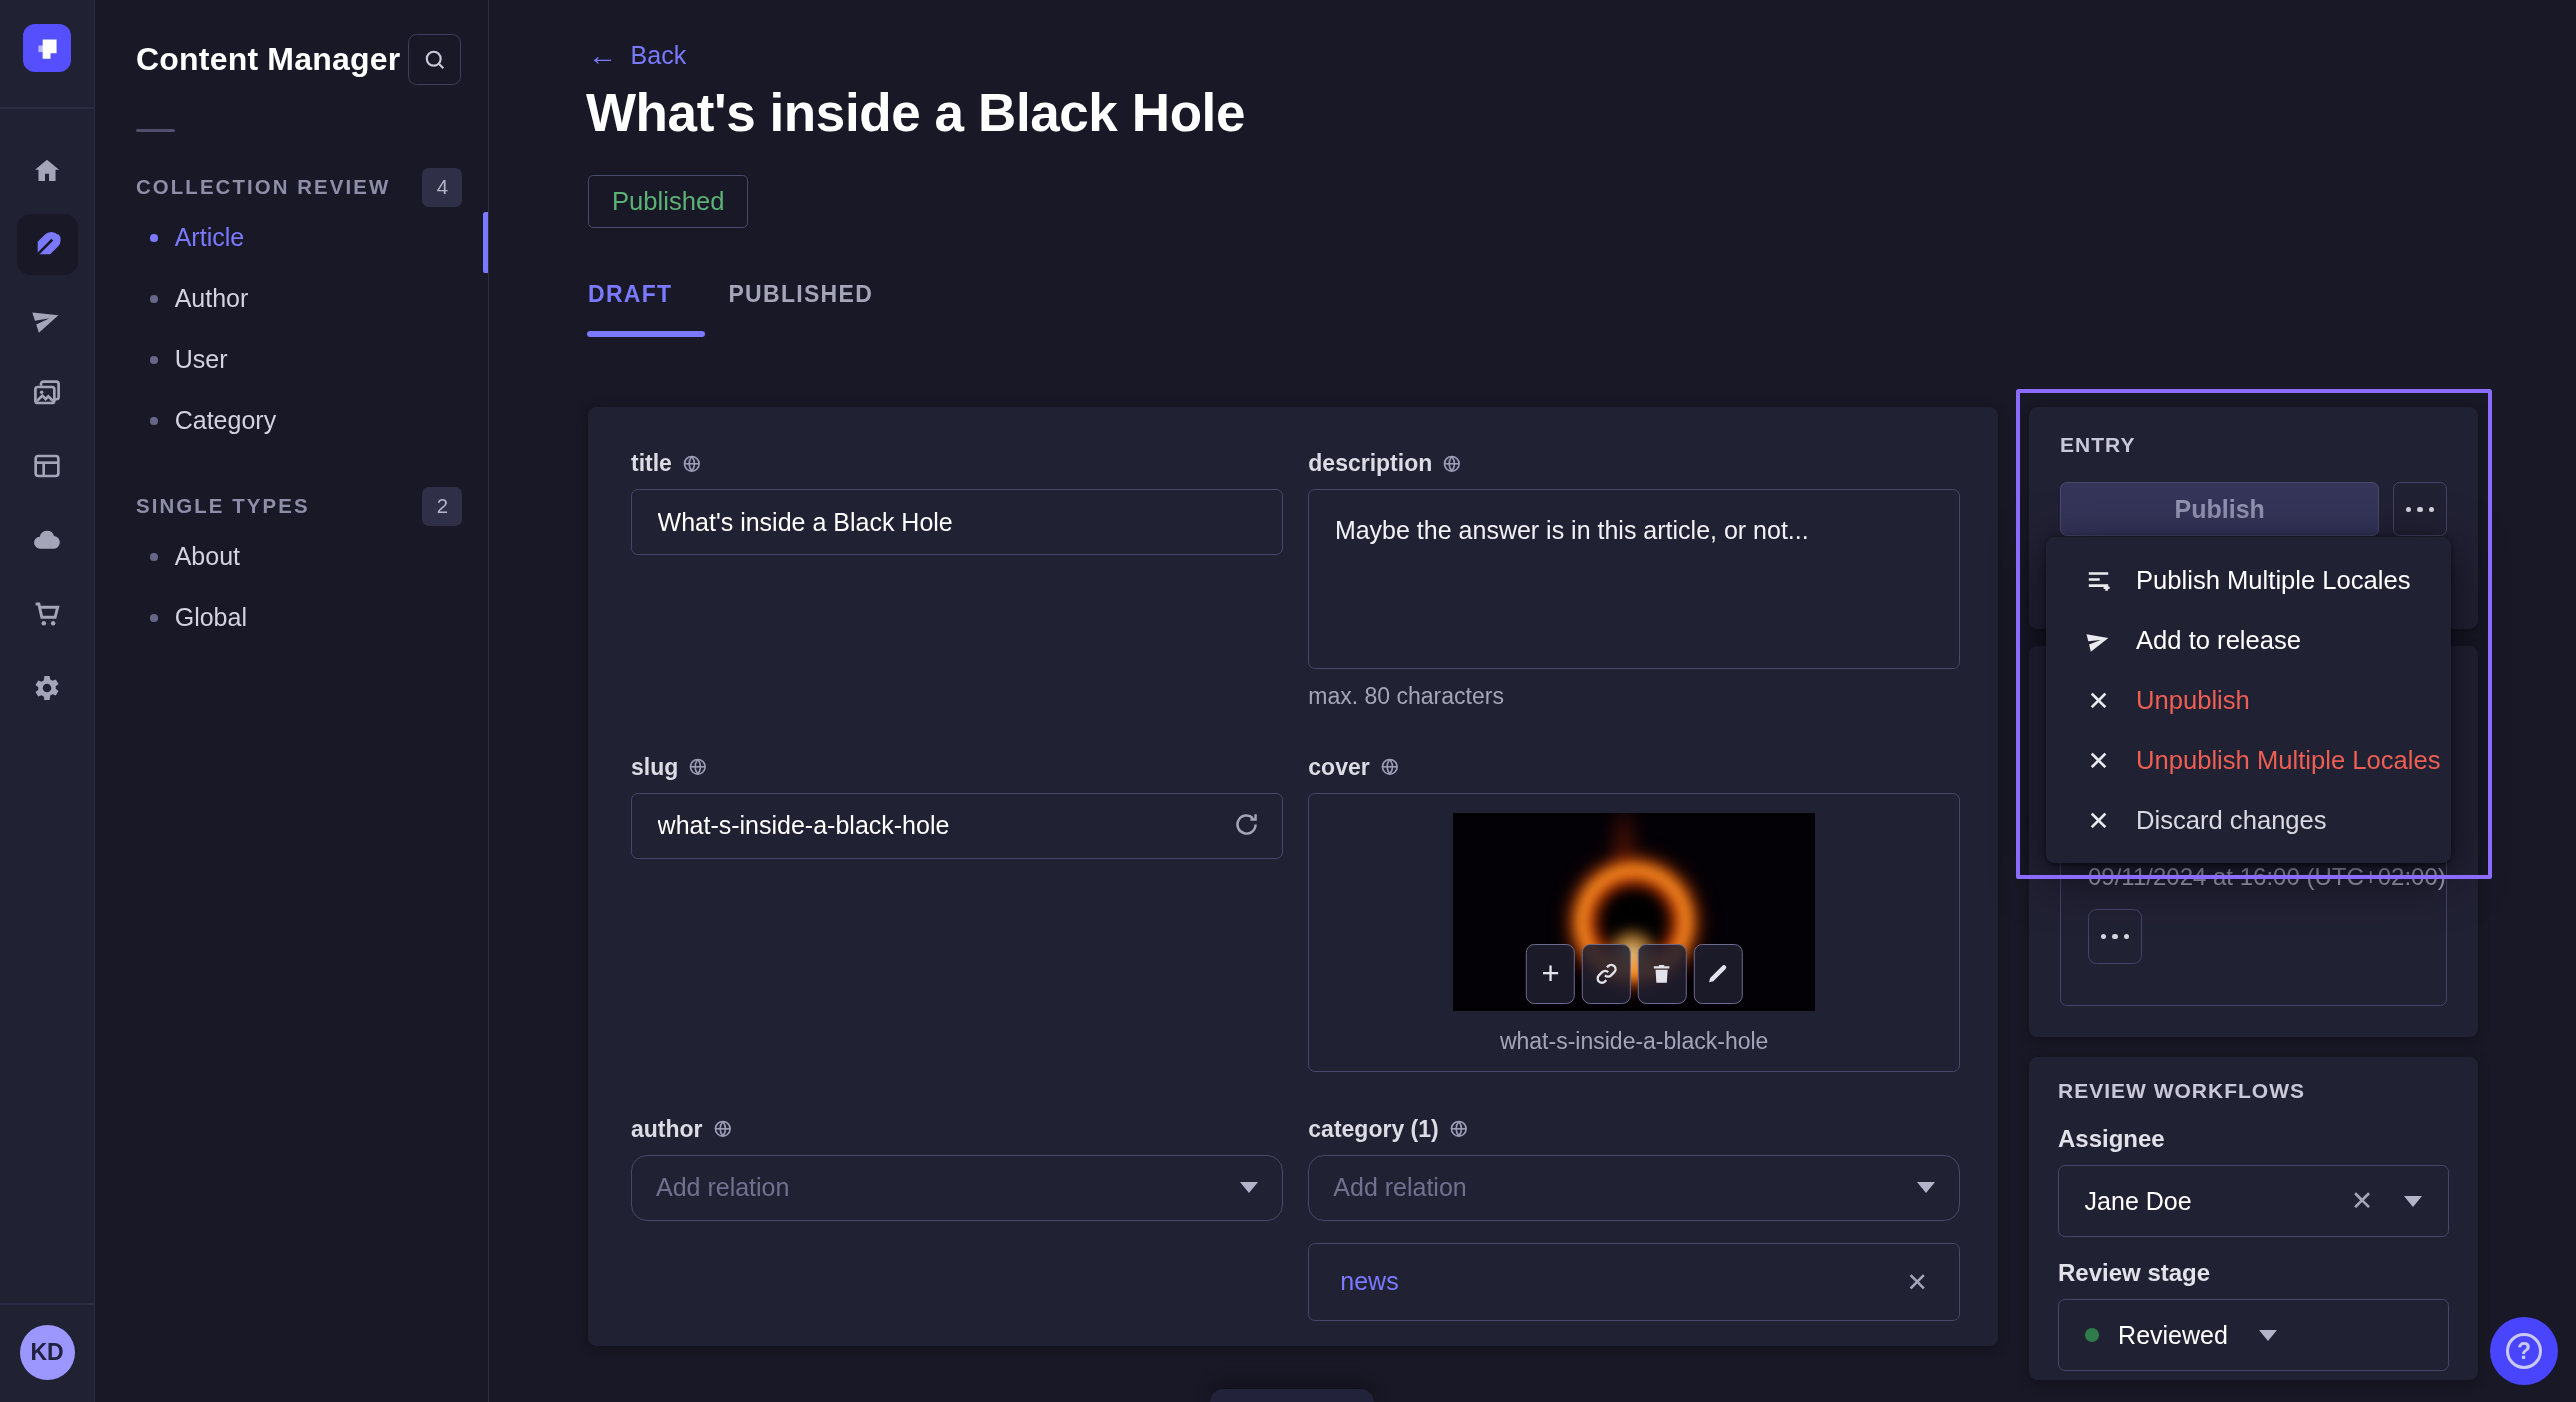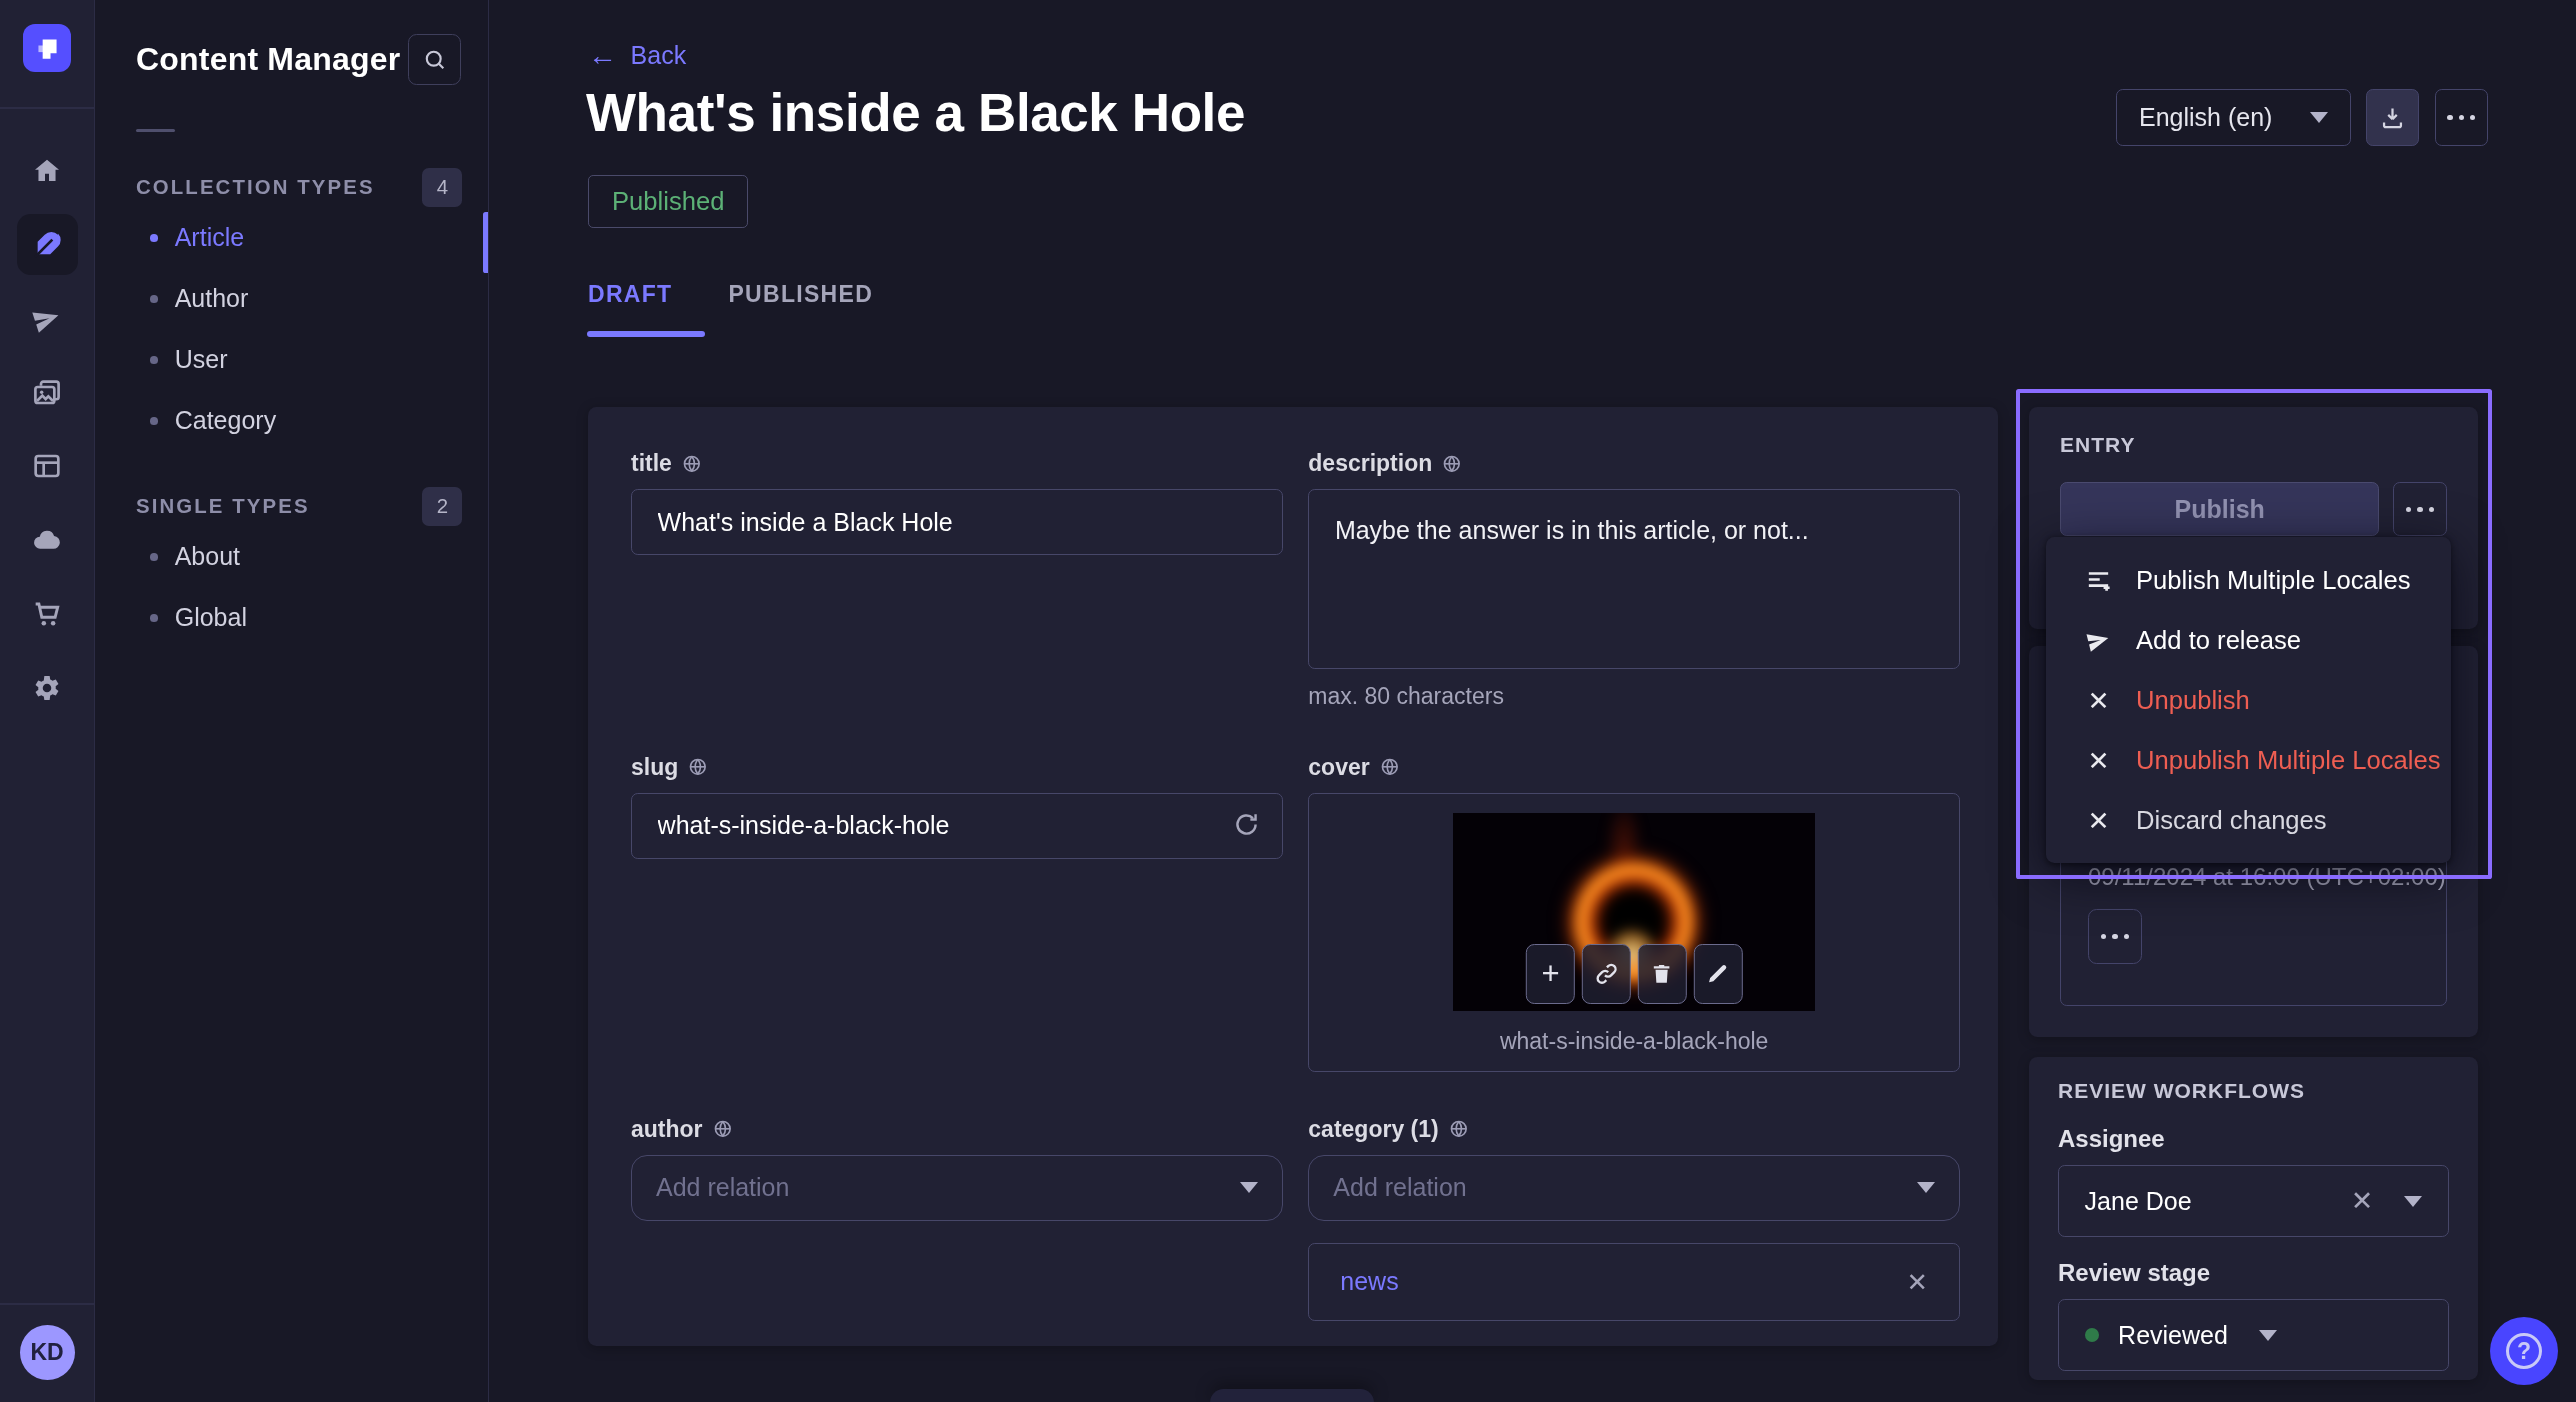--- a/index.html
+++ b/index.html
@@ -261,21 +261,21 @@
     <button class="search-btn">
       <svg width="25.6" height="25.6" viewBox="0 0 24 24" fill="none" stroke="currentColor" stroke-width="2">
         <circle cx="11" cy="11" r="6.5"></circle>
           <path d="M15.8 15.8L20 20"></path>
       </svg>
     </button>
   </div>
   <div class="subnav-rule"></div>
 
   <div class="section-head">
-    <span class="section-label">COLLECTION TYPES</span>
+    <span class="section-label">COLLECTION REVIEW</span>
     <span class="count-badge">4</span>
   </div>
   <div class="nav-item active">
     <span class="bullet"></span>
     <span>Article</span>
   </div>
   <div class="nav-item">
     <span class="bullet"></span>
     <span>Author</span>
   </div>
@@ -314,39 +314,20 @@
   <h1 class="page-title">What's inside a Black Hole</h1>
 
   <span class="status-badge">Published</span>
 
   <div class="tabs">
     <span class="tab active">DRAFT</span>
     <span class="tab">PUBLISHED</span>
   </div>
   <div class="tab-underline"></div>
 
-  <div class="top-actions">
-    <div class="locale-select">
-      <span>English (en)</span>
-      <span class="caret"></span>
-    </div>
-    <button class="icon-sq filled">
-      <svg width="27" height="27" viewBox="0 0 24 24" fill="none" stroke="currentColor" stroke-width="2">
-        <path d="M12 4v9.5m0 0l-3.8-3.8M12 13.5l3.8-3.8"></path>
-        <path d="M4.5 16.5V19a1.5 1.5 0 0 0 1.5 1.5h12a1.5 1.5 0 0 0 1.5-1.5v-2.5"></path>
-      </svg>
-    </button>
-    <button class="icon-sq">
-      <span class="dots">
-          <i></i>
-          <i></i>
-          <i></i>
-        </span>
-    </button>
-  </div>
 
   <section class="form-panel">
     <div class="form-grid">
 
       <div>
         <div class="field-label">
           <span>title</span>
           <svg class="globe" width="19.6" height="19.6" viewBox="0 0 24 24" fill="none" stroke="currentColor" stroke-width="2">
             <circle cx="12" cy="12" r="9"></circle>
               <path d="M3 12h18"></path>

